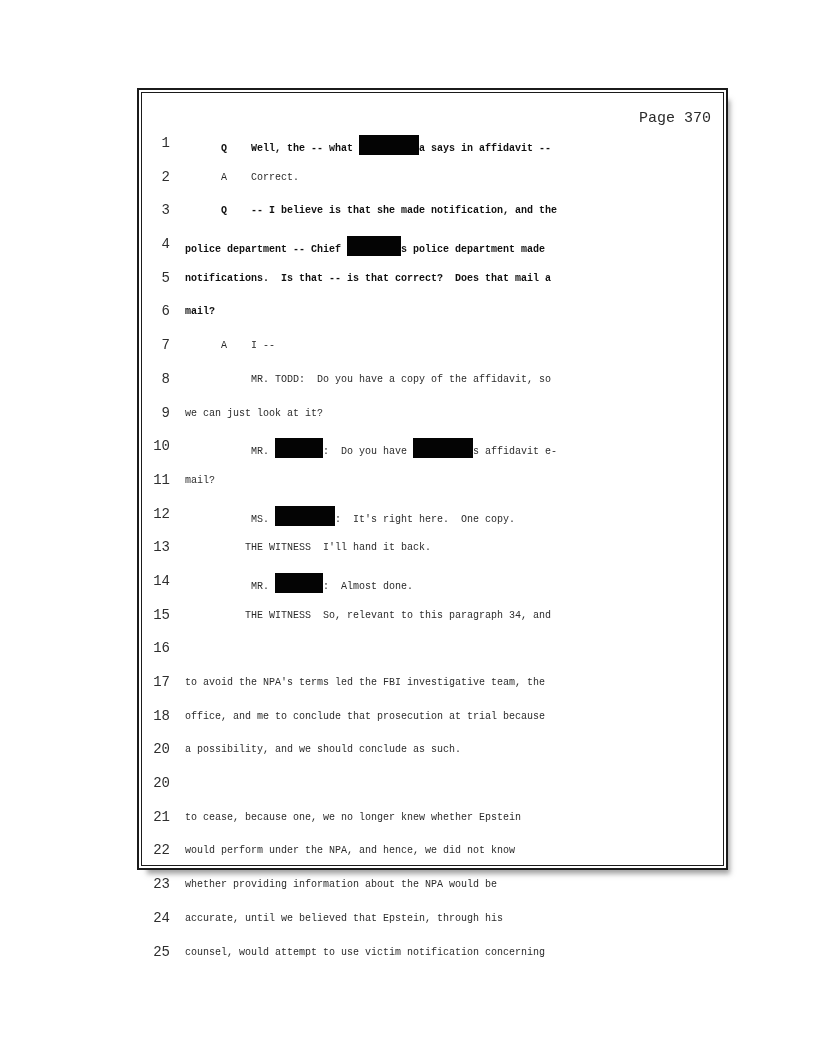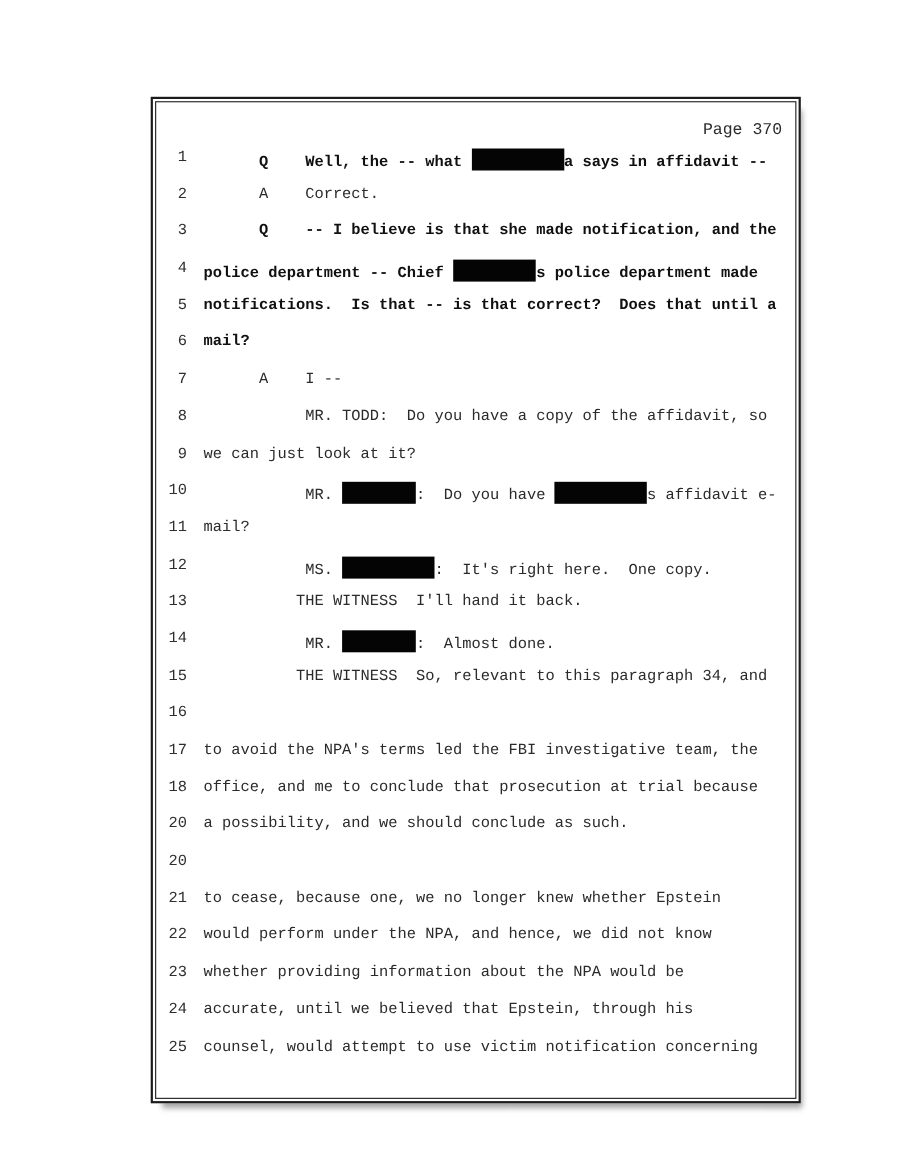--- a/index.html
+++ b/index.html
@@ -5,21 +5,21 @@
   html,body{margin:0;padding:0;}
   body{
     width:816px;height:1056px;
     background:#ffffff;
     font-family:"Liberation Mono","DejaVu Sans Mono",monospace;
     position:relative;
     overflow:hidden;
   }
   .frame{
     position:absolute;left:137px;top:88px;
-    width:591px;height:915px;
+    width:591px;height:782px;
     box-sizing:border-box;
     border:2px solid #1b1b1b;
     background:#fff;
     box-shadow:6px 8px 5px -4px rgba(90,90,90,0.55);
   }
   .inner{
     position:absolute;inset:2px;
     border:1px solid #1b1b1b;
   }
   .pagenum{
@@ -42,21 +42,21 @@
   .num{
     flex:none;
     width:28px;
     text-align:right;
     font-size:14px;
     color:#2e2e2e;
   }
   .txt{
     margin-left:15px;
     white-space:pre;
-    font-size:14px;
+    font-size:10px;
     color:#2b2b2b;
     line-height:17px;
   }
   .txt.bold{
     font-weight:bold;
     color:#101010;
   }
   .redact{
     display:inline-block;
     background:#040404;
@@ -83,21 +83,21 @@
           <div class="line">
             <span class="num">3</span>
             <span class="txt bold">      Q    -- I believe is that she made notification, and the</span>
           </div>
           <div class="line">
             <span class="num">4</span>
             <span class="txt bold">police department -- Chief <span class="redact" style="width: 9ch;"></span>s police department made</span>
           </div>
           <div class="line">
             <span class="num">5</span>
-            <span class="txt bold">notifications.  Is that -- is that correct?  Does that until a</span>
+            <span class="txt bold">notifications.  Is that -- is that correct?  Does that mail a</span>
           </div>
           <div class="line">
             <span class="num">6</span>
             <span class="txt bold">mail?</span>
           </div>
           <div class="line">
             <span class="num">7</span>
             <span class="txt">      A    I --</span>
           </div>
           <div class="line">

